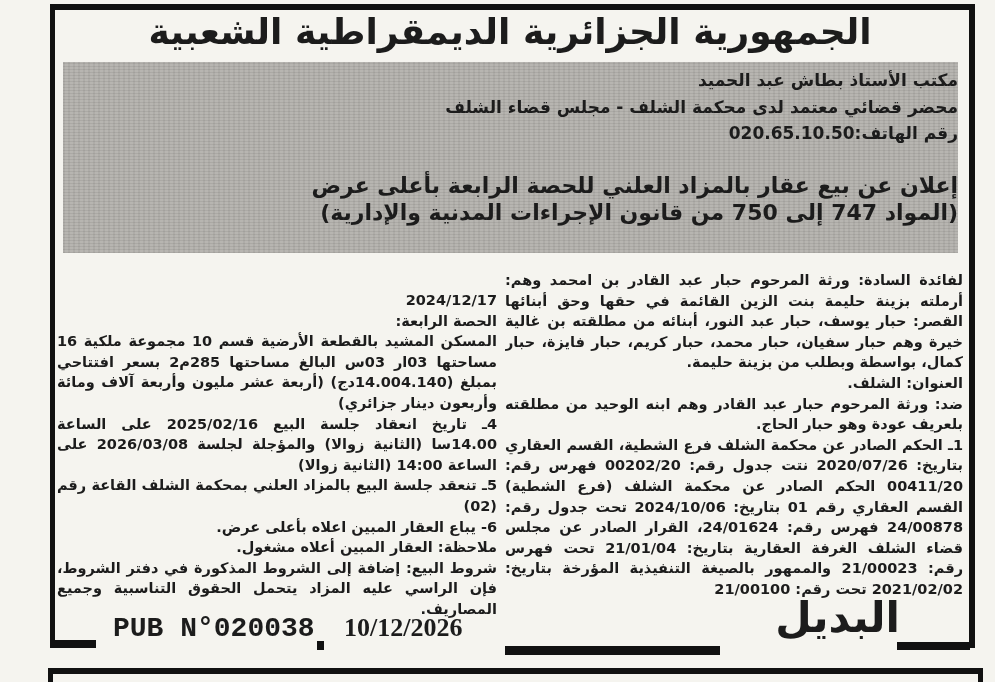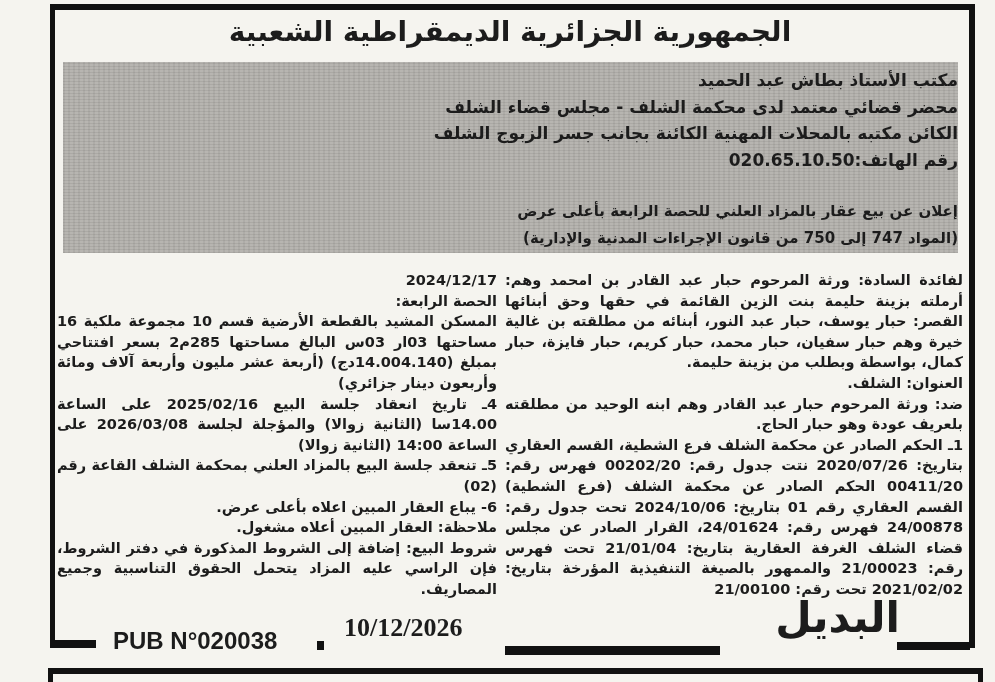--- a/index.html
+++ b/index.html
@@ -20,53 +20,53 @@
   }
   
   .bbar{position:absolute;background:#111;}
   .bbar-left{left:50px;top:640px;width:46px;height:8px;}
   .bbar-mid{left:505px;top:646px;width:215px;height:9px;}
   .bbar-right{left:897px;top:642px;width:73px;height:8px;}
 
   
   .national-header{
     position:absolute;left:60px;top:12px;width:900px;
-    text-align:center;font-weight:bold;font-size:28px;line-height:40px;
+    text-align:center;font-weight:bold;font-size:36px;line-height:40px;
     letter-spacing:-0.5px;
   }
 
   
   .gray-block{
     position:absolute;left:63px;top:62px;width:895px;height:191px;
     background:#b2b0ab;
     background-image:
       repeating-linear-gradient(0deg, rgba(0,0,0,0.05) 0 1px, rgba(255,255,255,0.04) 1px 3px),
       repeating-linear-gradient(90deg, rgba(0,0,0,0.04) 0 2px, rgba(255,255,255,0.03) 2px 5px);
     text-align:right;
   }
   .office-lines{padding-top:5px;}
   .office-line{font-weight:bold;font-size:17px;line-height:26.5px;}
   .announce-title{margin-top:25px;}
-  .announce-line{font-weight:bold;font-size:15px;line-height:27px;}
+  .announce-line{font-weight:bold;font-size:22px;line-height:27px;}
 
   
   .col{
     position:absolute;top:270px;
     font-weight:bold;font-size:14.5px;line-height:20.6px;
     text-align:justify;text-justify:inter-word;
     overflow:hidden;
   }
   .col p{margin:0;}
   .col-right{right:32px;width:458px;height:330px;}
-  .col-left{left:57px;width:440px;height:345px;}
+  .col-left{left:57px;width:440px;height:345px;margin-top:20px;}
 
   
   .pub-number{
-    position:absolute;left:113px;top:627px;
-    font-family:Liberation Sans, sans-serif;font-weight:bold;font-size:24px;
+    position:absolute;left:113px;top:613px;
+    font-family:Liberation Mono, monospace;font-weight:bold;font-size:28px;
     direction:ltr;
   }
   .pub-dot{position:absolute;left:317px;top:641px;width:7px;height:9px;background:#111;}
   .pub-date{
     position:absolute;left:344px;top:613px;
     font-family:"Liberation Serif",serif;font-weight:bold;font-size:26px;
     direction:ltr;
   }
   .newspaper-name{
     position:absolute;left:715px;top:588px;width:185px;
@@ -86,21 +86,20 @@
 <div class="stage" dir="rtl">
 
   <div class="main-box"></div>
 
   <div class="national-header">الجمهورية الجزائرية الديمقراطية الشعبية</div>
 
   <div class="gray-block">
     <div class="office-lines">
       <div class="office-line">مكتب الأستاذ بطاش عبد الحميد</div>
       <div class="office-line">محضر قضائي معتمد لدى محكمة الشلف - مجلس قضاء الشلف</div>
-      <div class="office-line">الكائن مكتبه بالمحلات المهنية الكائنة بجانب جسر الزبوج الشلف</div>
       <div class="office-line">رقم الهاتف:020.65.10.50</div>
     </div>
     <div class="announce-title">
       <div class="announce-line">إعلان عن بيع عقار بالمزاد العلني للحصة الرابعة بأعلى عرض</div>
       <div class="announce-line">(المواد 747 إلى 750 من قانون الإجراءات المدنية والإدارية)</div>
     </div>
   </div>
 
   <div class="col col-right">
     <p>لفائدة السادة: ورثة المرحوم حبار عبد القادر بن امحمد وهم: أرملته بزينة حليمة بنت الزين القائمة في حقها وحق أبنائها القصر: حبار يوسف، حبار عبد النور، أبنائه من مطلقته بن غالية خيرة وهم حبار سفيان، حبار محمد، حبار كريم، حبار فايزة، حبار كمال، بواسطة وبطلب من بزينة حليمة.</p>

